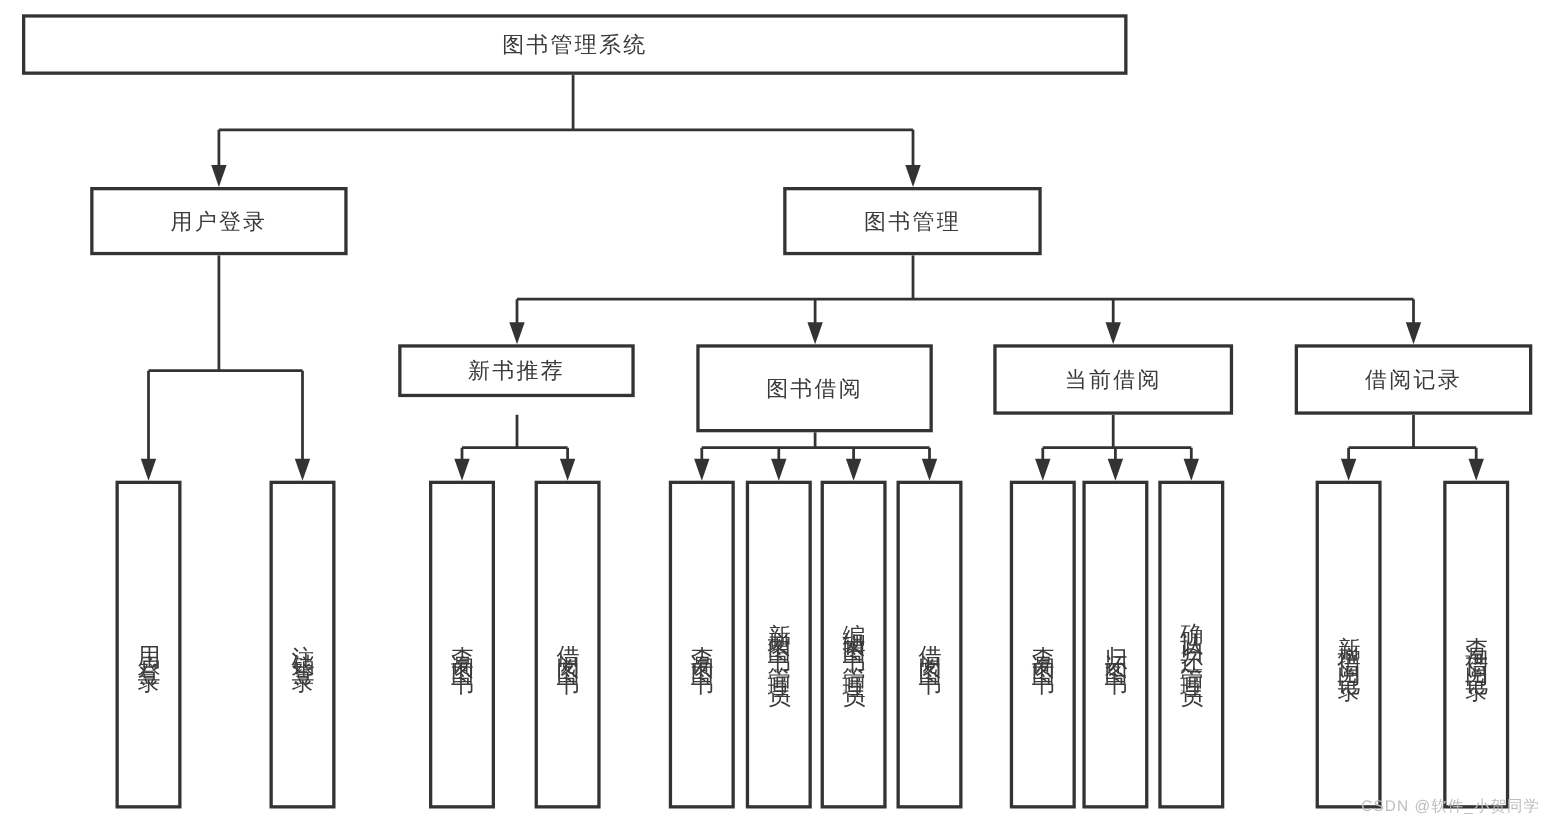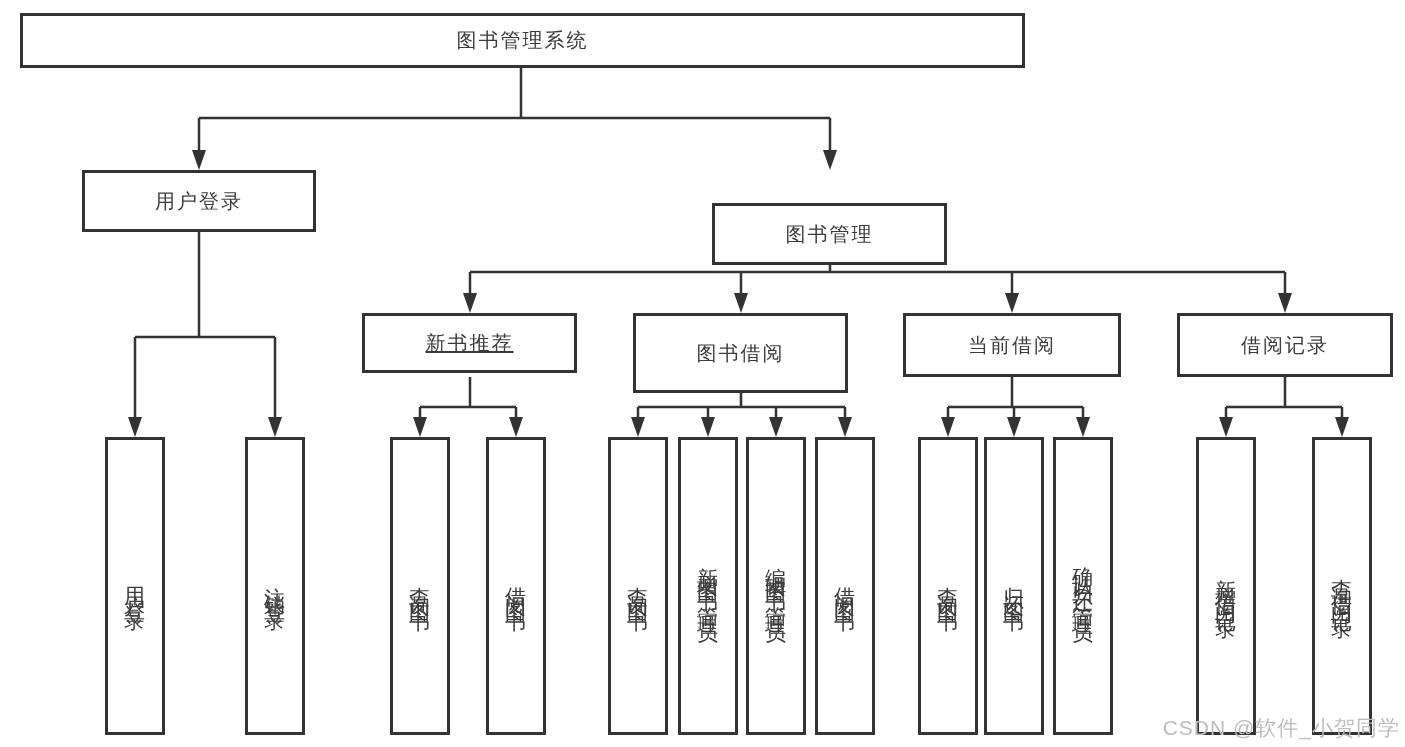--- a/index.html
+++ b/index.html
@@ -50,21 +50,21 @@
     text-orientation: mixed;
     font-size: 21px;
     letter-spacing: 8px;
     color: #3b3b3b;
     line-height: 1;
   }
   .watermark {
     position: absolute;
     right: 5px;
     bottom: 5px;
-    font-size: 21px;
+    font-size: 14px;
     letter-spacing: 1px;
     color: #bdbdbd;
     z-index: 5;
     white-space: nowrap;
   }
 </style>
 </head>
 <body>
 
 <div id="canvas">
@@ -101,23 +101,23 @@
     <polygon class="arrowhead" points="1083,437 1076,417 1090,417"></polygon>
 
     <path class="conn" d="M1285 377 V407 M1226 407 H1342 M1226 407 V419 M1342 407 V419"></path>
     <polygon class="arrowhead" points="1226,437 1219,417 1233,417"></polygon>
     <polygon class="arrowhead" points="1342,437 1335,417 1349,417"></polygon>
   </svg>
 
   <div class="hbox" style="left:20px; top:13px; width:1005px; height:55px;">图书管理系统</div>
 
   <div class="hbox" style="left:82px; top:170px; width:234px; height:62px;">用户登录</div>
-  <div class="hbox" style="left:712px; top:170px; width:235px; height:62px;margin-top:33px;">图书管理</div>
+  <div class="hbox" style="left:712px; top:170px; width:235px; height:62px;">图书管理</div>
 
-  <div class="hbox" style="left:362px; top:313px; width:215px; height:60px;text-decoration:underline;">新书推荐</div>
+  <div class="hbox" style="left:362px; top:313px; width:215px; height:48px;">新书推荐</div>
   <div class="hbox" style="left:633px; top:313px; width:215px; height:80px;">图书借阅</div>
   <div class="hbox" style="left:903px; top:313px; width:218px; height:64px;">当前借阅</div>
   <div class="hbox" style="left:1177px; top:313px; width:216px; height:64px;">借阅记录</div>
 
   <div class="vbox" style="left:105px;">用户登录</div>
   <div class="vbox" style="left:245px;">注销登录</div>
 
   <div class="vbox" style="left:390px;">查询图书</div>
   <div class="vbox" style="left:486px;">借阅图书</div>
 

